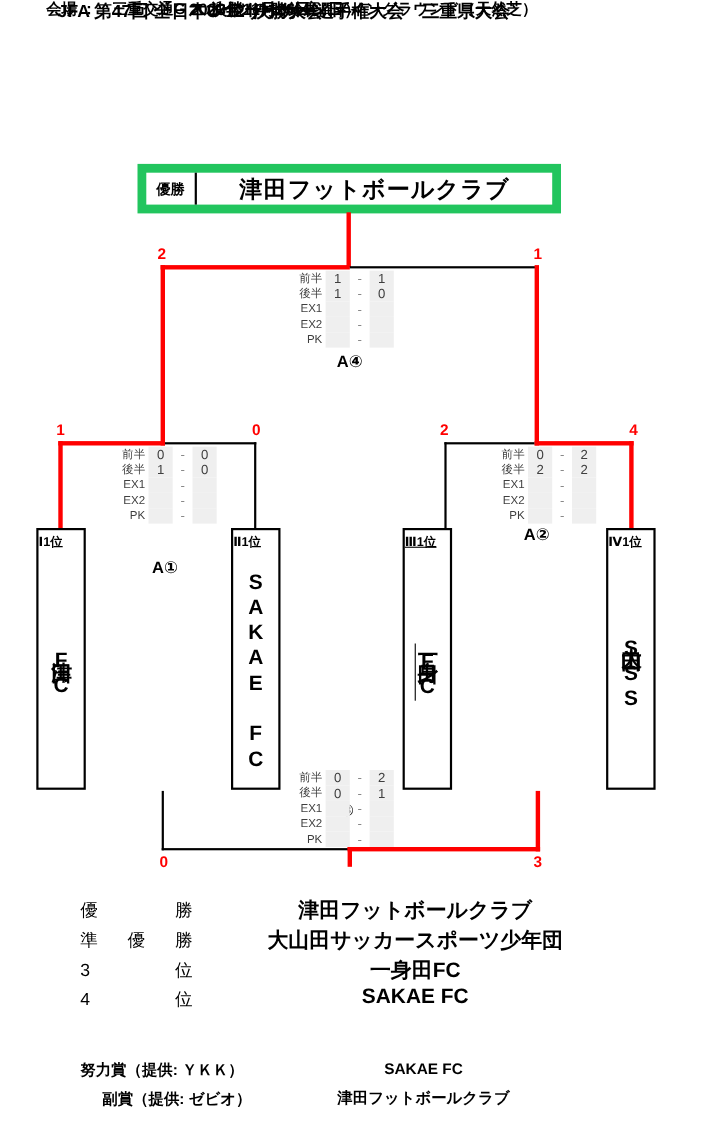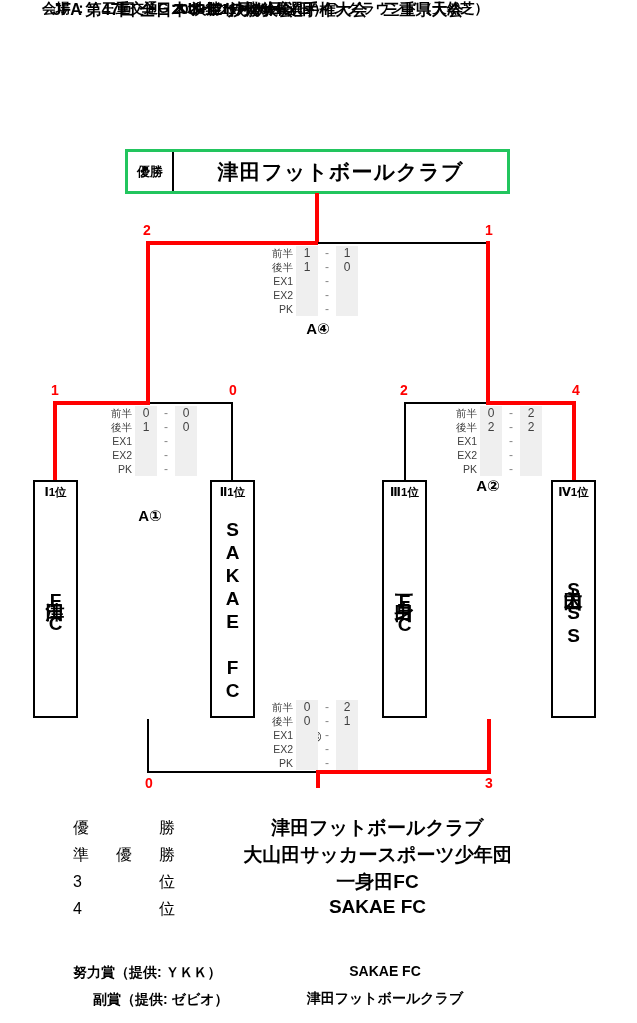--- a/index.html
+++ b/index.html
@@ -13,26 +13,26 @@
   .bscore { position:absolute; width:22px; text-align:center; font-weight:bold;
             font-size:14px; color:var(--path-red,#ff0000); }
   .mlabel { position:absolute; width:60px; text-align:center; font-weight:bold; font-size:15px; }
   .stable { position:absolute; color:var(--score-text,#3f3f3f); }
   .srow { display:flex; height:14px; line-height:14px; }
   .sl { width:40px; text-align:right; padding-right:3px; box-sizing:border-box; font-size:10.5px; }
   .sh,.sa { width:22px; text-align:center; font-size:12px; background:var(--score-band,#efefef); }
   .ss { width:18px; text-align:center; font-size:12px; color:#888; }
   .tbox { position:absolute; top:480px; width:45px; height:238px; border:2px solid #000;
           box-sizing:border-box; display:flex; flex-direction:column; background:#fff; }
-  .seed { text-align:center; font-size:11.5px; font-weight:bold; padding-top:3px; height:20px; white-space:nowrap; }
+  .seed { font-size:11.5px; font-weight:bold; padding-top:3px; height:20px; white-space:nowrap; }
   .vwrap { flex:1; display:flex; align-items:center; justify-content:center; }
   .vname { writing-mode:vertical-rl; text-orientation:upright; font-size:19px; font-weight:bold;
            letter-spacing:2px; line-height:1; white-space:pre; }
   .champ { position:absolute; left:125px; top:149px; width:385px; height:45px;
-           border:3px solid #22c55e; box-sizing:border-box; display:flex; background:#fff; }
+           border:8px solid #22c55e; box-sizing:border-box; display:flex; background:#fff; }
   .champ-label { width:44px; border-right:2px solid #000; display:flex; align-items:center;
                  justify-content:center; font-size:13px; font-weight:bold; }
   .champ-name { flex:1; display:flex; align-items:center; justify-content:center;
                 font-size:21px; font-weight:bold; letter-spacing:1px; }
   .title1 { left:0; top:9;  width:516px; font-size:16px; }
   .title2 { left:4px; top:35; width:516px; font-size:16px; }
   .date   { left:0; top:78; width:500px; font-size:15px; }
   .venue  { left:42px; top:98; font-size:14px; white-space:pre; }
   .btitle { left:0; top:127; width:505px; font-size:15px; }
   .rank  { position:absolute; left:73px; width:102px; height:22px; font-size:16px; font-weight:normal;
@@ -230,21 +230,21 @@
     <div class="vwrap">
         <span class="vname">津田FC</span>
       </div>
   </div>
   <div class="tbox" style="left:210px;">
     <div class="seed">Ⅱ1位</div>
     <div class="vwrap">
         <span class="vname">SAKAE FC</span>
       </div>
   </div>
-  <div class="tbox" style="left:382px;">
+  <div class="tbox" style="left:366px;text-decoration:underline;">
     <div class="seed">Ⅲ1位</div>
     <div class="vwrap">
         <span class="vname">一身田FC</span>
       </div>
   </div>
   <div class="tbox" style="left:551px;">
     <div class="seed">Ⅳ1位</div>
     <div class="vwrap">
         <span class="vname">大山田SSS</span>
       </div>

